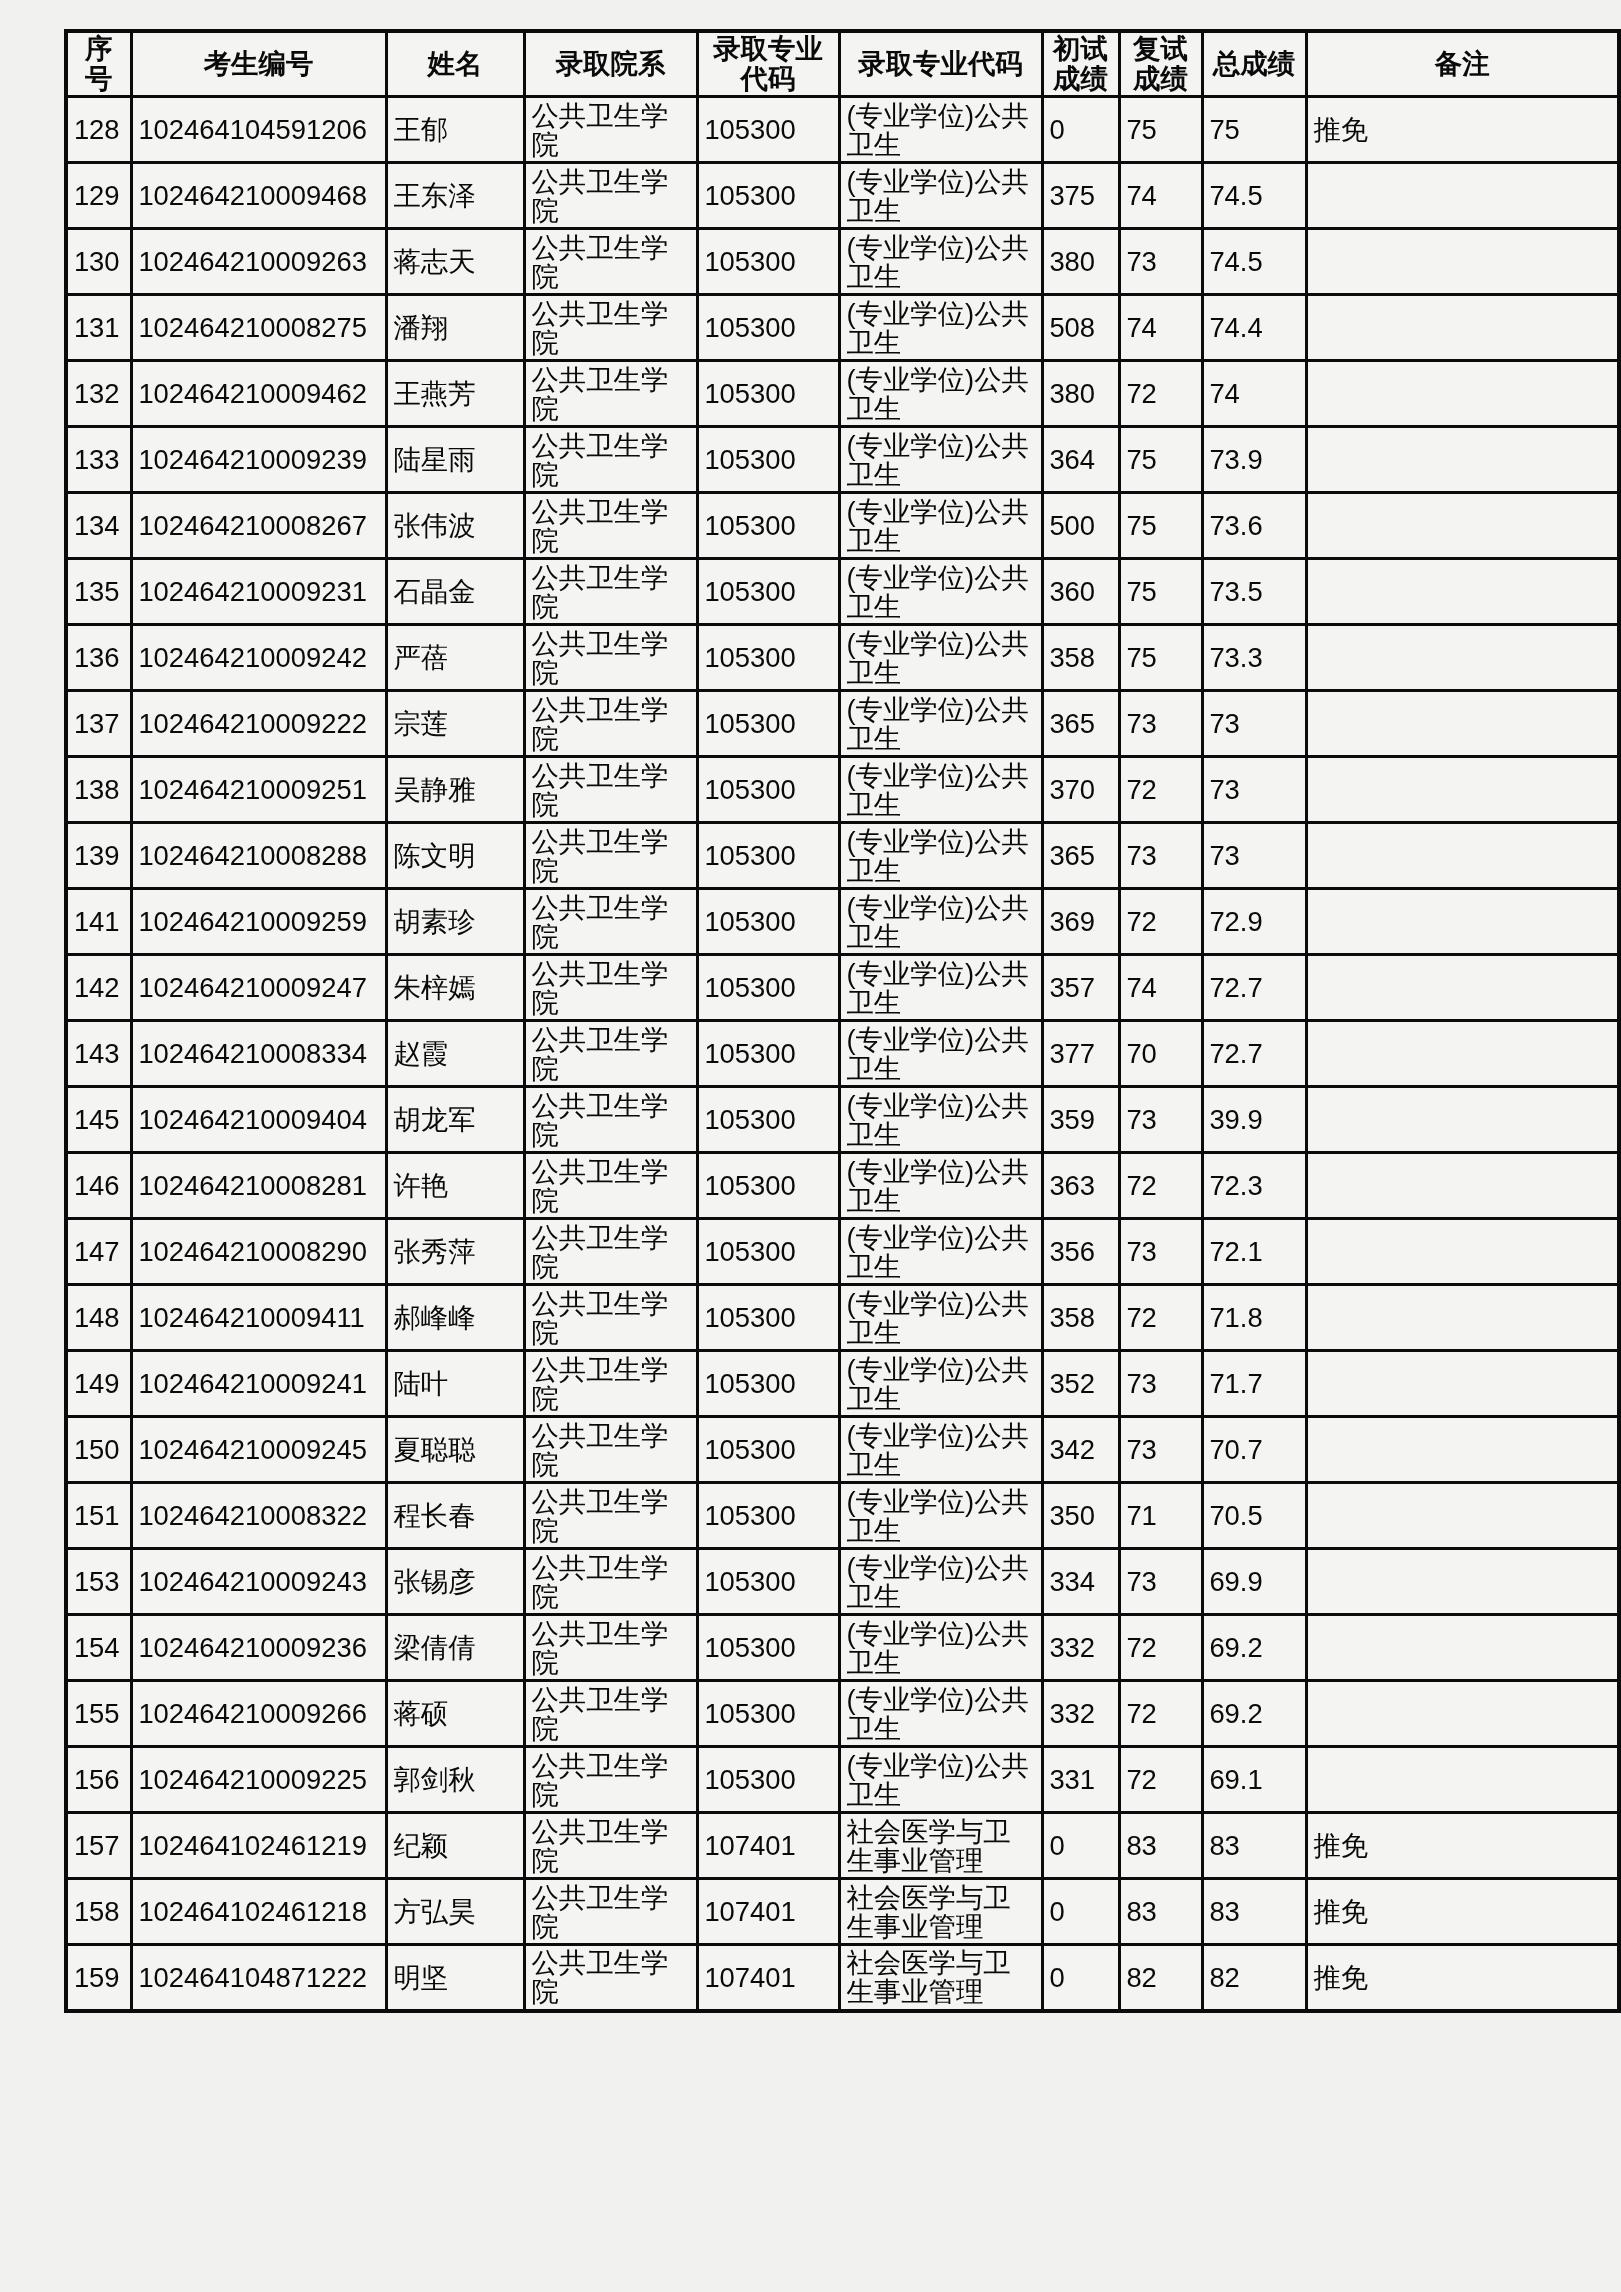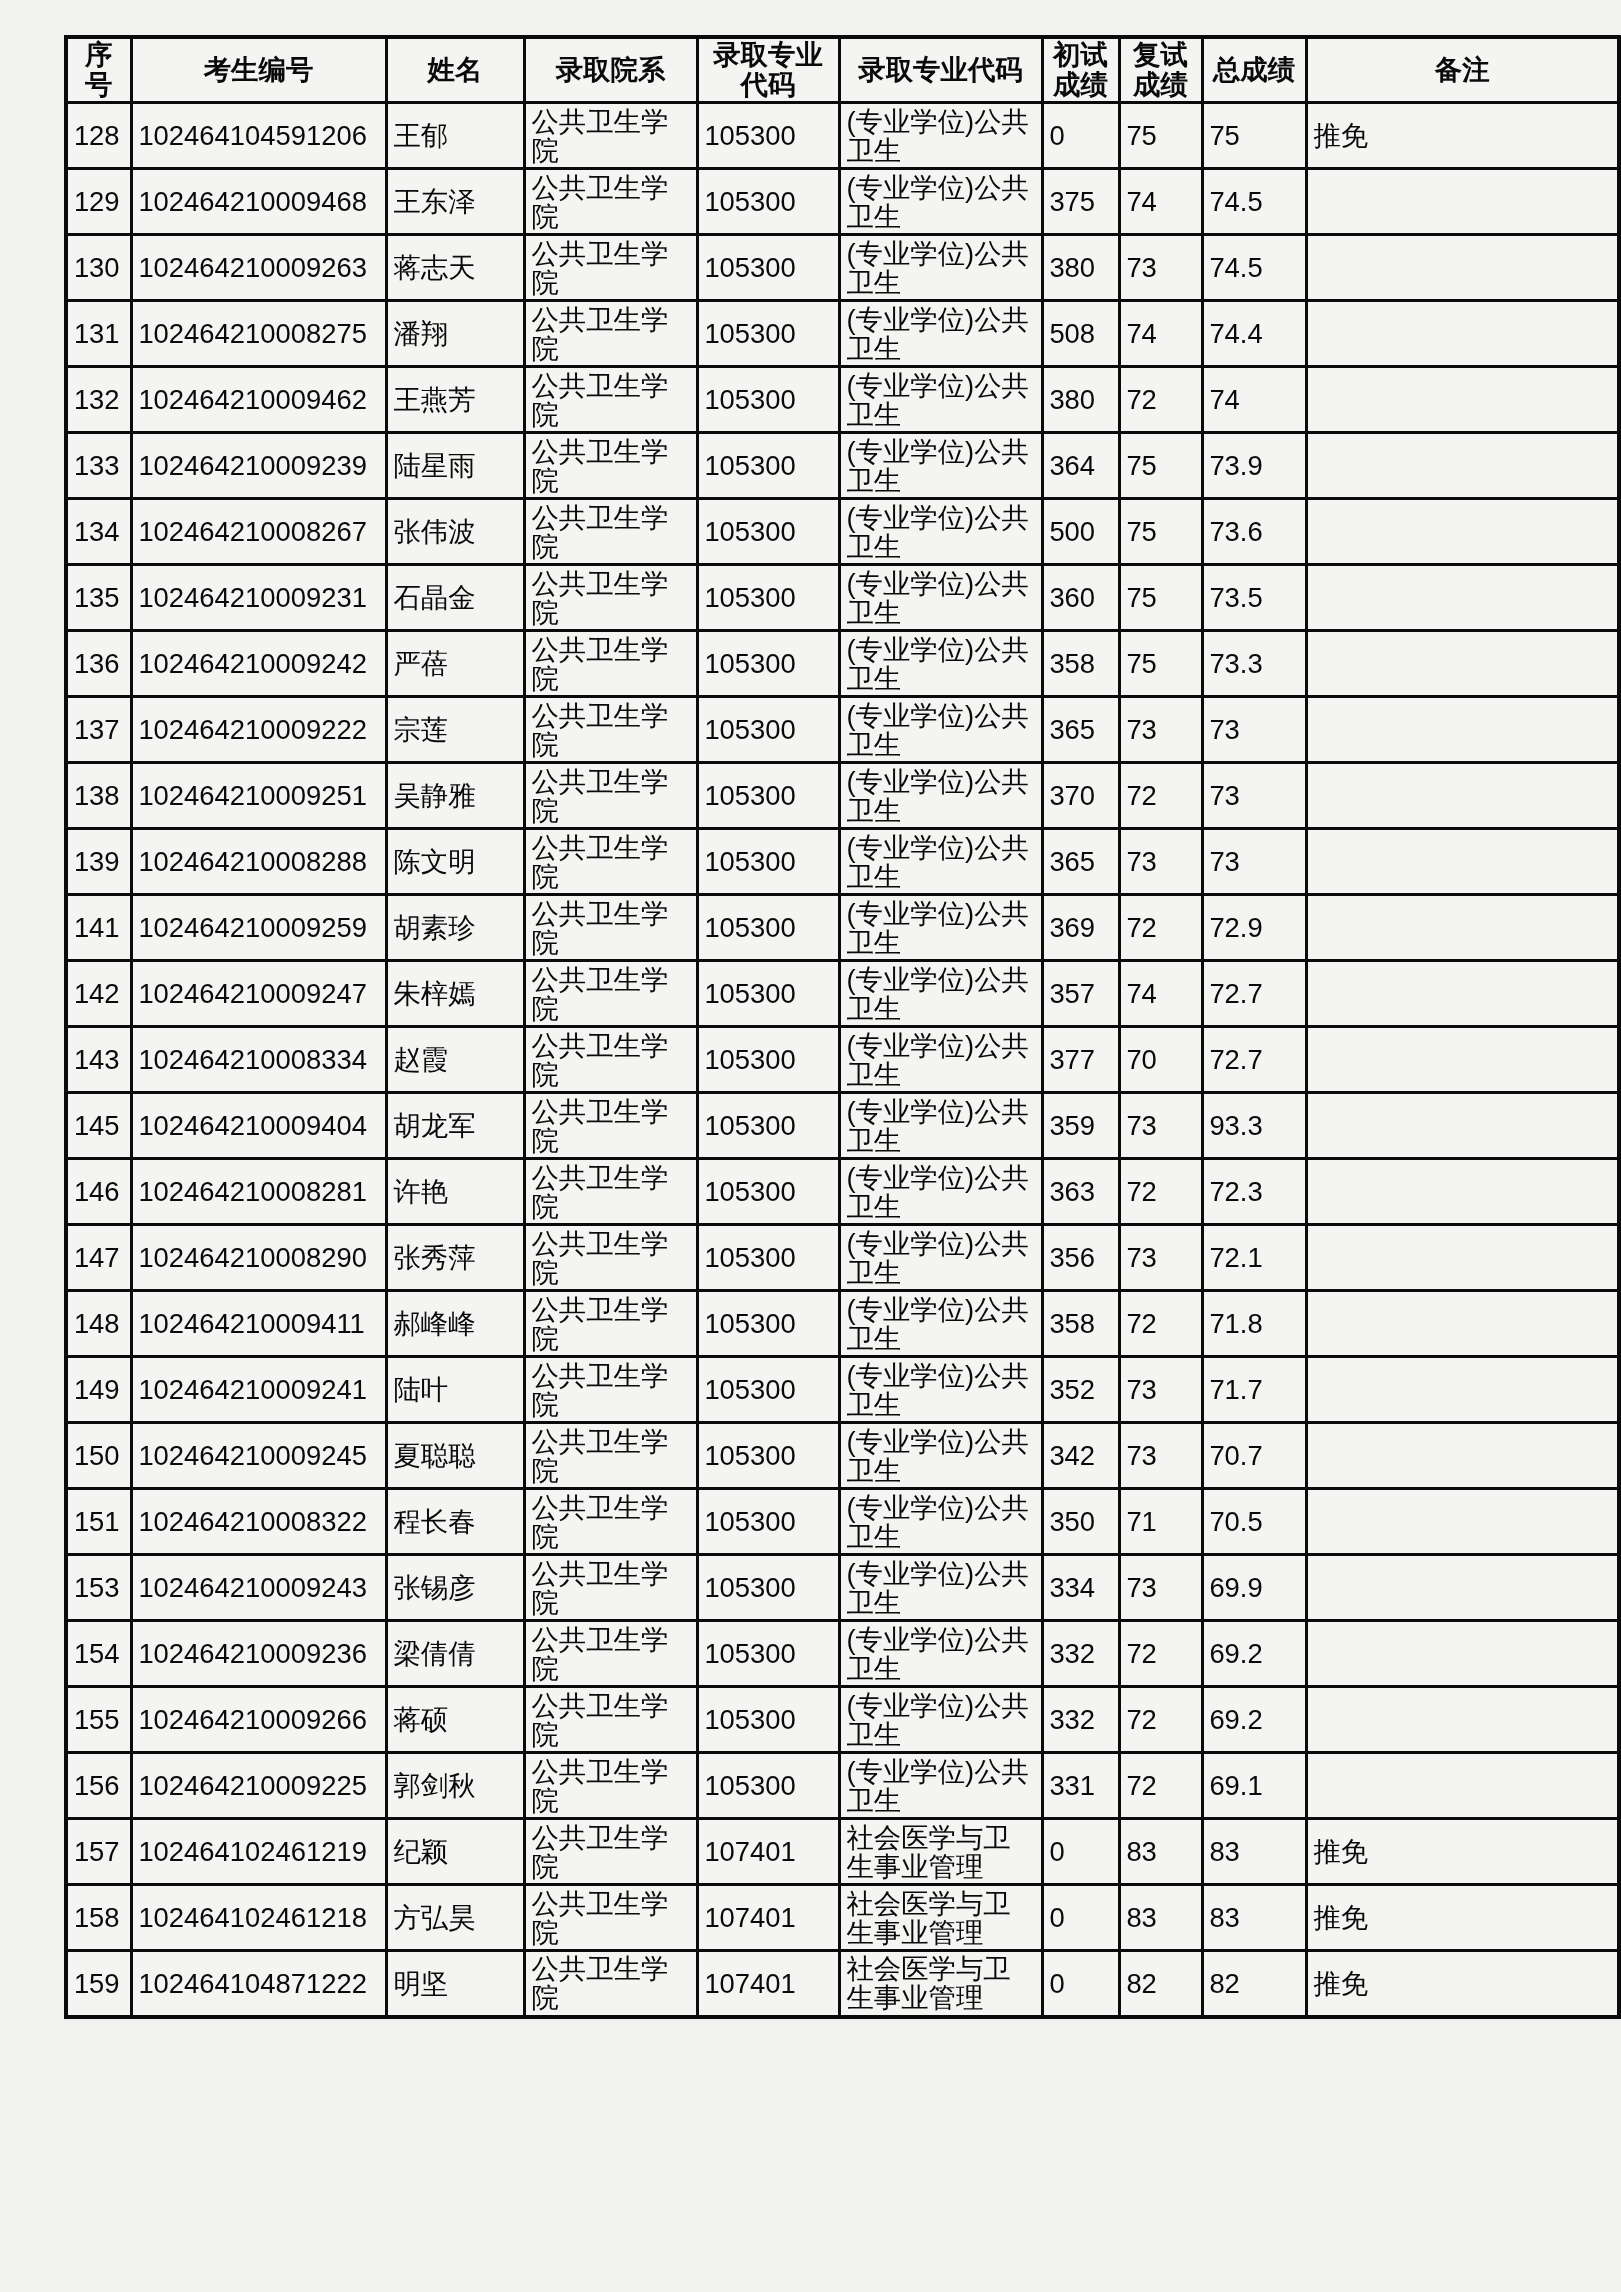--- a/index.html
+++ b/index.html
@@ -4,21 +4,21 @@
 <style>
   html,body{margin:0;padding:0;}
   body{
     width:1621px;height:2293px;
     background:#f1f1ef;
     font-family:"Liberation Sans","DejaVu Sans",sans-serif;
     color:#0a0a0a;
     position:relative;
   }
   .sheet{
-    position:absolute;left:36px;top:35px;padding-left:28px;
+    position:absolute;left:36px;top:29px;padding-left:28px;
   }
   table{
     border-collapse:collapse;
     table-layout:fixed;
     width:1554px;
     background:#f4f4f2;
     border:4.9px solid #0b0b0b;
   }
   th,td{
     border:3.9px solid #0b0b0b;
@@ -259,21 +259,21 @@
         </tr>
         <tr>
           <td>145</td>
           <td>102464210009404</td>
           <td>胡龙军</td>
           <td>公共卫生学院</td>
           <td>105300</td>
           <td>(专业学位)公共卫生</td>
           <td>359</td>
           <td>73</td>
-          <td>93.3</td>
+          <td>39.9</td>
           <td></td>
         </tr>
         <tr>
           <td>146</td>
           <td>102464210008281</td>
           <td>许艳</td>
           <td>公共卫生学院</td>
           <td>105300</td>
           <td>(专业学位)公共卫生</td>
           <td>363</td>

